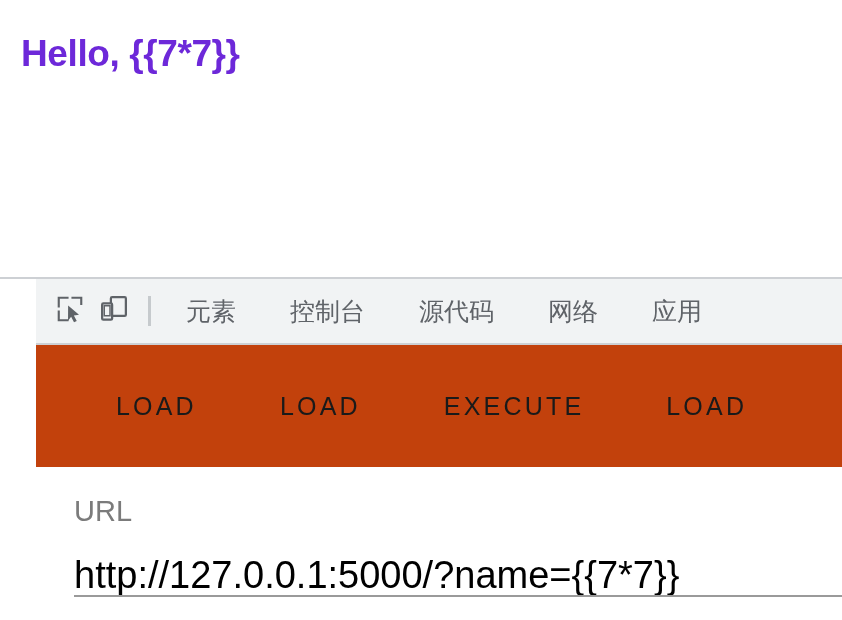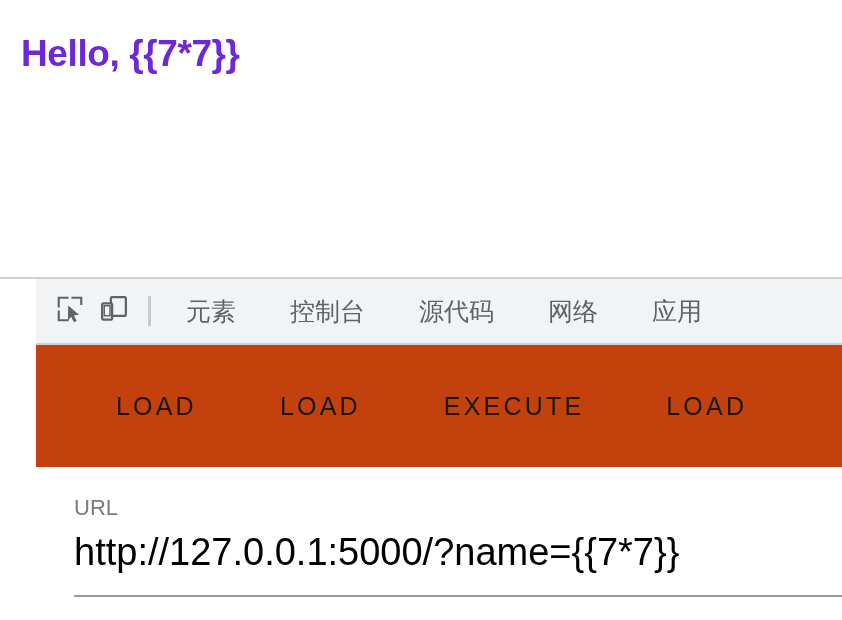--- a/index.html
+++ b/index.html
@@ -128,24 +128,24 @@
     height: 155px;
     box-sizing: border-box;
   }
   .field {
     position: absolute;
     left: 38px;
     right: 0px;
     top: 30px;
   }
   .field-label {
-    font-size: 22px;
+    font-size: 29px;
     color: #7b7b7b;
     line-height: 1;
-    margin-bottom: 12px;
+    margin-bottom: 28px;
     display: block;
   }
   .field-value {
     font-size: 38px;
     color: #000000;
     line-height: 1.12;
     display: block;
     white-space: nowrap;
     background: transparent;
     border: none;

